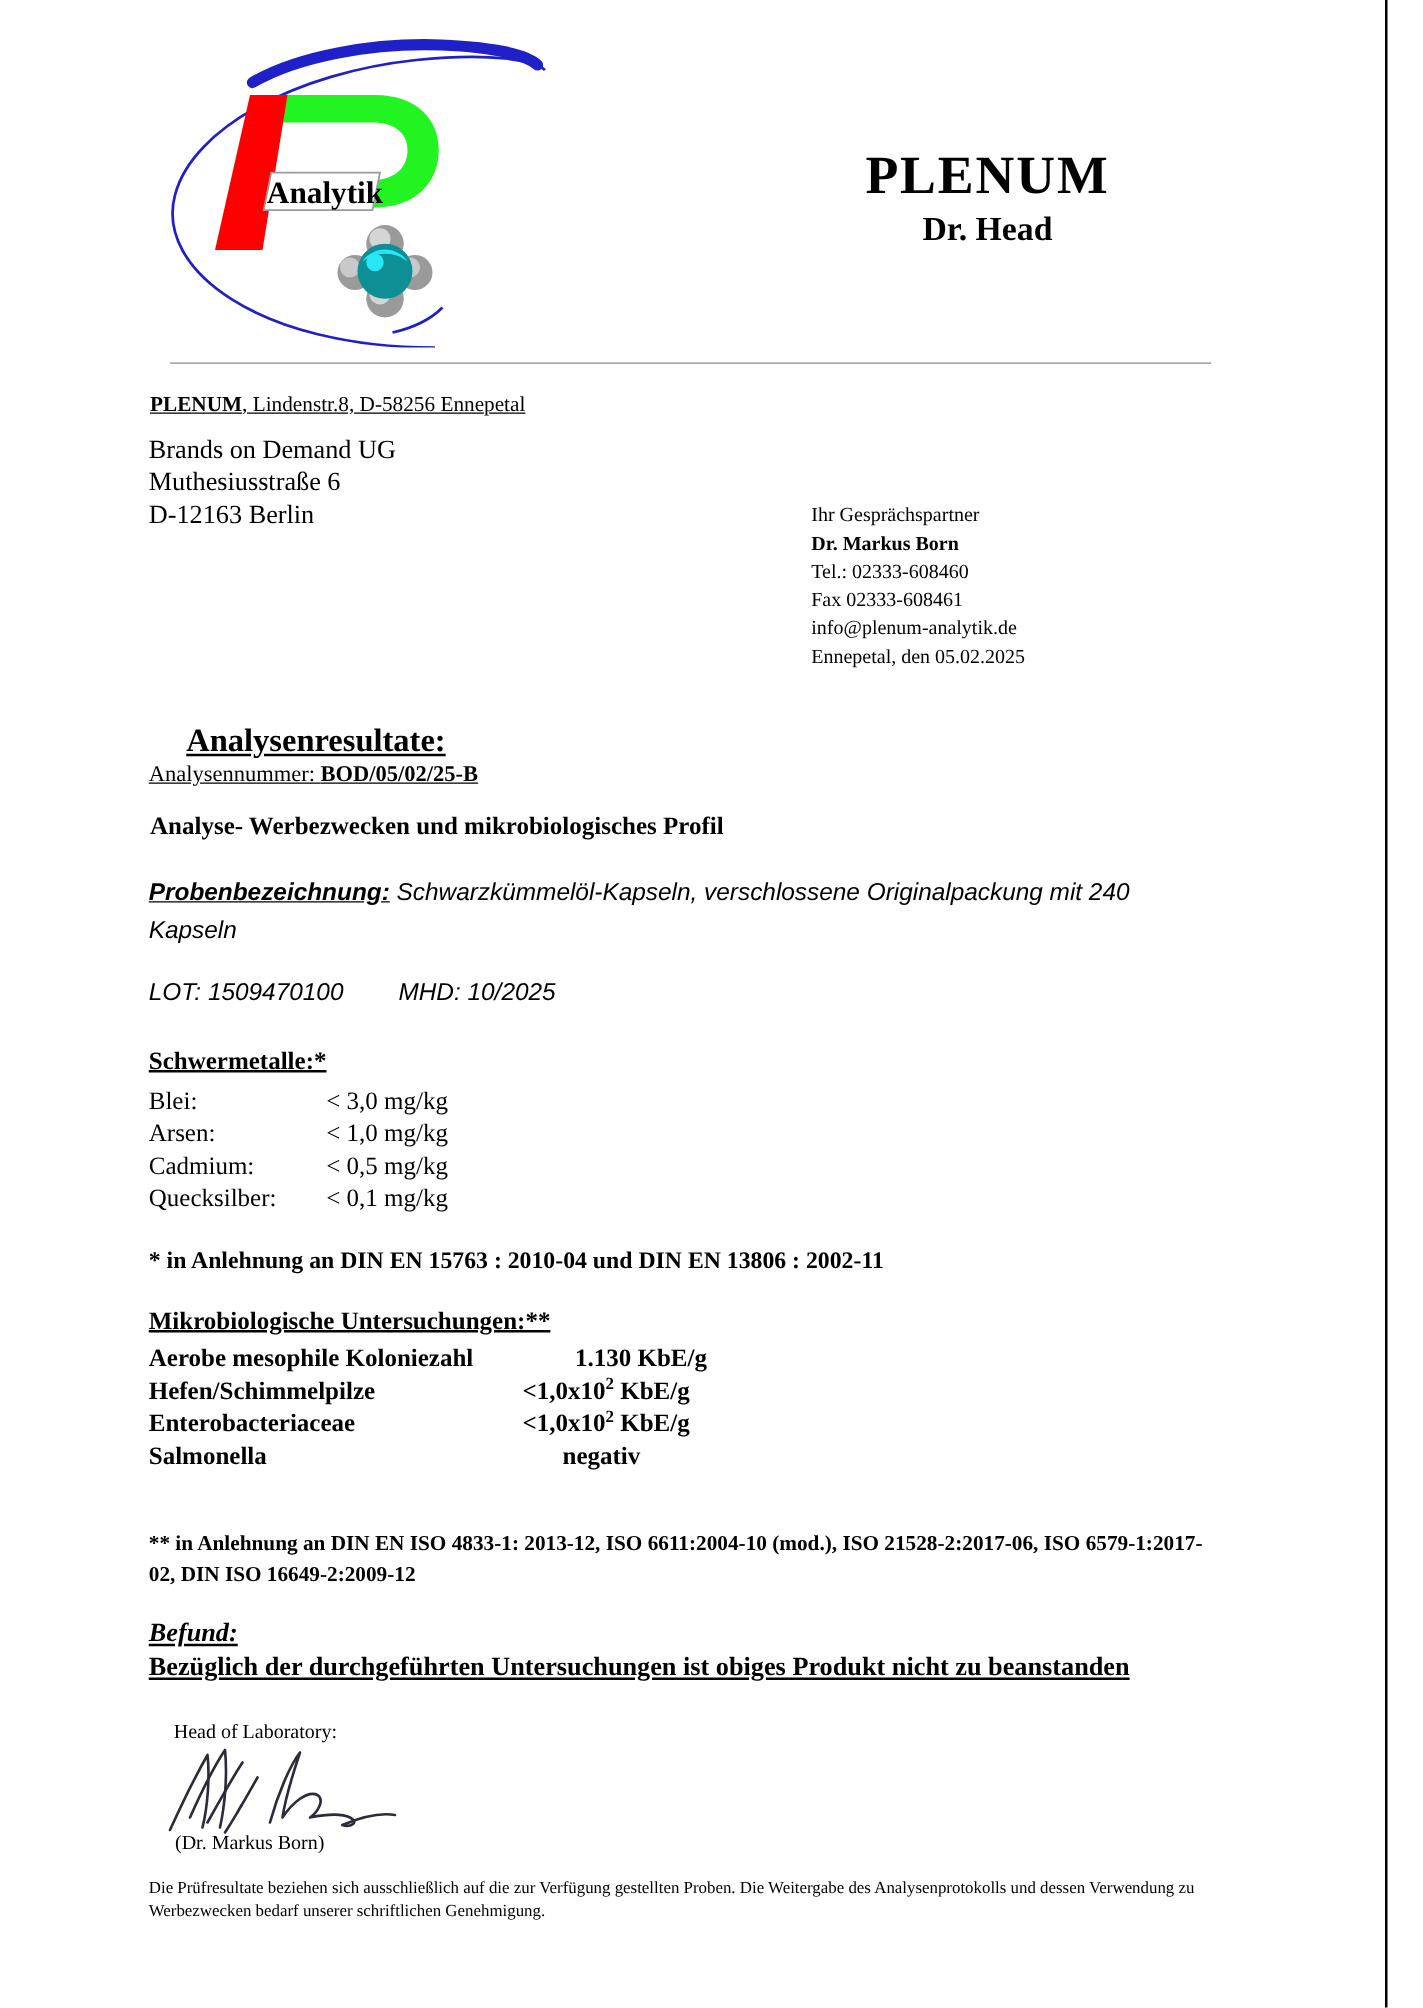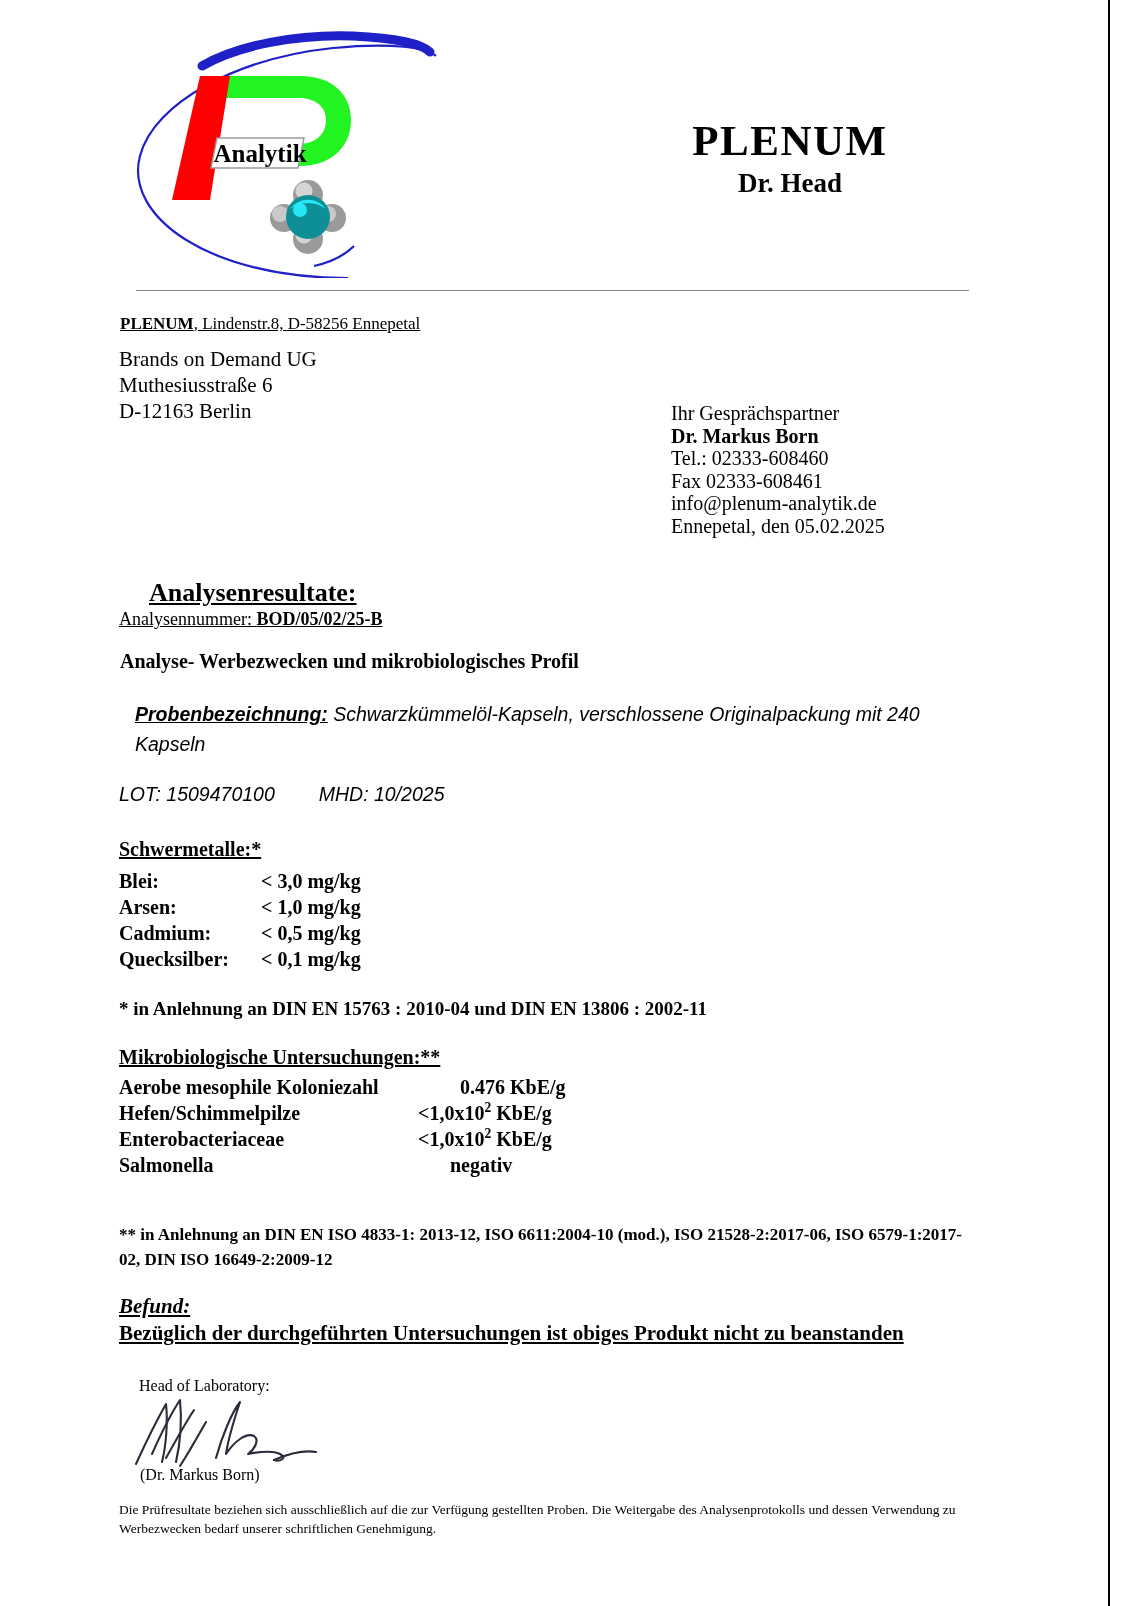--- a/index.html
+++ b/index.html
@@ -89,23 +89,23 @@
     position: absolute;
     left: 119px;
     top: 346px;
     font-size: 21px;
     line-height: 26px;
   }
 
   
   .contact {
     position: absolute;
-    left: 671px;
+    left: 649px;
     top: 402px;
-    font-size: 20px;
+    font-size: 16px;
     line-height: 22.5px;
   }
   .contact .b { font-weight: bold; }
 
   
   .results-title {
     position: absolute;
     left: 119px;
     top: 578px;
     font-size: 26px;
@@ -133,21 +133,20 @@
   
   .sample {
     position: absolute;
     left: 119px;
     top: 699px;
     width: 850px;
     font-family: "Liberation Sans", sans-serif;
     font-size: 19.5px;
     font-style: italic;
     line-height: 30px;
-    margin-left: 16px;
   }
   .sample .lbl {
     font-weight: bold;
     text-decoration: underline;
   }
 
   .lot {
     position: absolute;
     left: 119px;
     top: 783px;
@@ -164,21 +163,21 @@
     top: 838px;
     font-size: 20px;
     font-weight: bold;
     text-decoration: underline;
   }
   .hm-list {
     position: absolute;
     left: 119px;
     top: 868px;
     font-size: 20px;
-    font-weight: bold;
+    font-weight: normal;
     line-height: 26px;
   }
   .hm-row { white-space: nowrap; }
   .hm-row .k { display: inline-block; width: 142px; }
   .hm-row .v { display: inline-block; }
   .hm-row.tight .k { width: 142px; }
 
   .din-note {
     position: absolute;
     left: 119px;
@@ -359,21 +358,21 @@
     </div>
     <div class="hm-row tight">
       <span class="k">Quecksilber:</span><span class="v">&lt; 0,1 mg/kg</span>
     </div>
   </div>
   <div class="din-note">* in Anlehnung an DIN EN 15763 : 2010-04 und DIN EN 13806 : 2002-11</div>
 
   <div class="mb-title">Mikrobiologische Untersuchungen:**</div>
   <div class="mb-list">
     <div class="mb-row">
-      <span class="k" style="width:341px">Aerobe mesophile Koloniezahl</span><span class="v"><span>0.476</span><span> KbE/g</span></span>
+      <span class="k" style="width:341px">Aerobe mesophile Koloniezahl</span><span class="v"><span>1.130</span><span> KbE/g</span></span>
     </div>
     <div class="mb-row">
       <span class="k" style="width:299px">Hefen/Schimmelpilze</span><span class="v"><span>&lt;1,0x10</span><sup>2</sup><span> KbE/g</span></span>
     </div>
     <div class="mb-row">
       <span class="k" style="width:299px">Enterobacteriaceae</span><span class="v"><span>&lt;1,0x10</span><sup>2</sup><span> KbE/g</span></span>
     </div>
     <div class="mb-row">
       <span class="k" style="width:331px">Salmonella</span><span class="v">negativ</span>
     </div>

